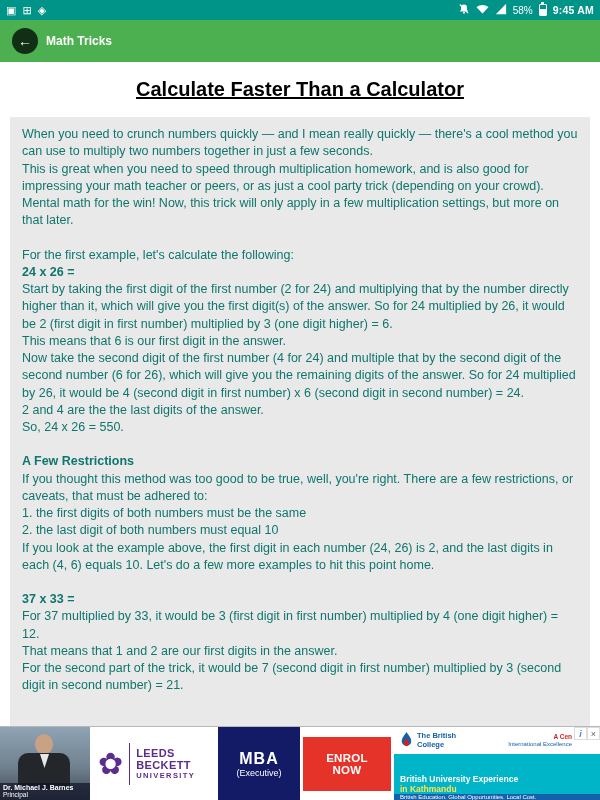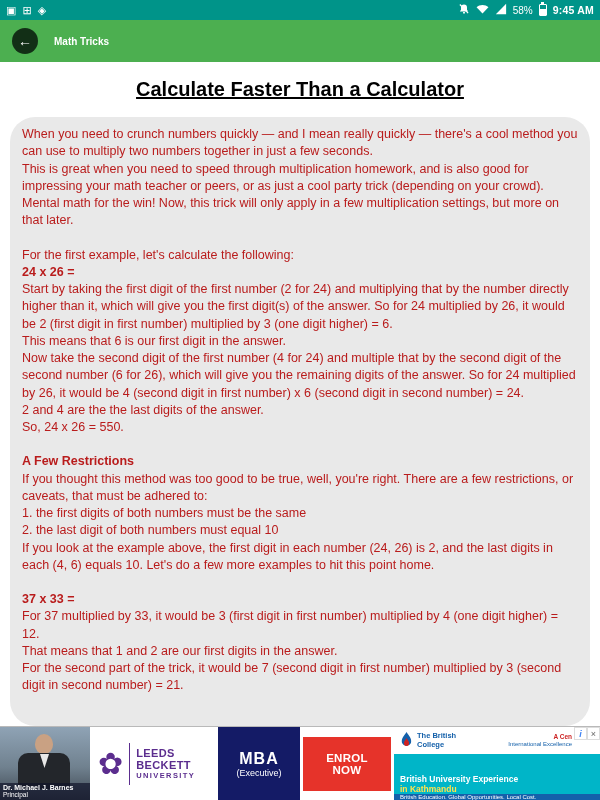--- a/index.html
+++ b/index.html
@@ -15,28 +15,28 @@
   .sb-time { font-size:10.5px; font-weight:bold; letter-spacing:.2px; }
   .battery { position:relative; width:8px; height:12px; border:1px solid #fff; border-radius:1px; }
   .battery:before { content:""; position:absolute; top:-3px; left:1px; width:3px; height:2px; background:#fff; }
   .battery .fill { position:absolute; bottom:0; left:0; right:0; height:58%; background:#fff; }
 
   
   .app-bar { height:42px; background:var(--appbar-bg,#4caf50); display:flex; align-items:center;
     padding:0 12px; flex:0 0 auto; }
   .back-btn { width:26px; height:26px; border-radius:50%; background:rgba(8,25,12,.85); border:none;
     color:#fff; font-size:14px; display:flex; align-items:center; justify-content:center; cursor:pointer; }
-  .app-title { color:#fff; font-size:10px; font-weight:bold; margin-left:16px; }
+  .app-title { color:#fff; font-size:12px; font-weight:bold; margin-left:8px; }
 
   
   .content { flex:1 1 auto; background:#fff; display:flex; flex-direction:column; overflow:hidden; }
   .article-title { text-align:center; font-size:20px; font-weight:bold; text-decoration:underline;
     color:#000; margin:16px 0 2px; }
   .article-body { flex:1 1 auto; overflow:hidden; margin:14px 10px 0; background:#e9e9e9;
-    padding:9px 12px; font-size:12.5px; line-height:1.38; color:#b91c1c;border-radius:25px; }
+    padding:9px 12px; font-size:12.5px; line-height:1.38; color:#0f766e; }
   .para.bold { font-weight:bold; }
   .para.spacer { height:17px; }
 
   
   .ad { flex:0 0 62px; display:flex; background:#fff; border-top:1px solid #b9b9b9; position:relative; }
   .ad-photo { flex:0 0 90px; background:linear-gradient(180deg,#8fa3b5 0%,#70818f 55%,#3e4751 100%);
     position:relative; overflow:hidden; }
   .photo-head { position:absolute; left:35px; top:7px; width:18px; height:20px;
     border-radius:50% 50% 46% 46%; background:#c9a183; }
   .photo-body { position:absolute; left:18px; top:26px; width:52px; height:36px;

